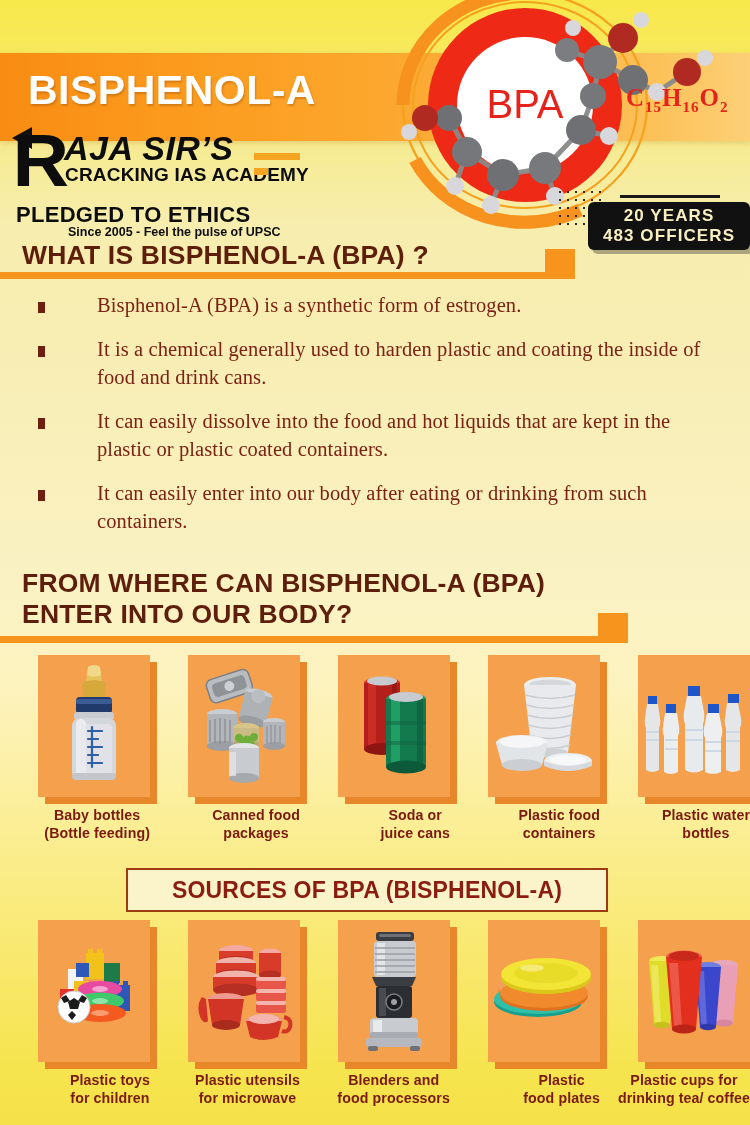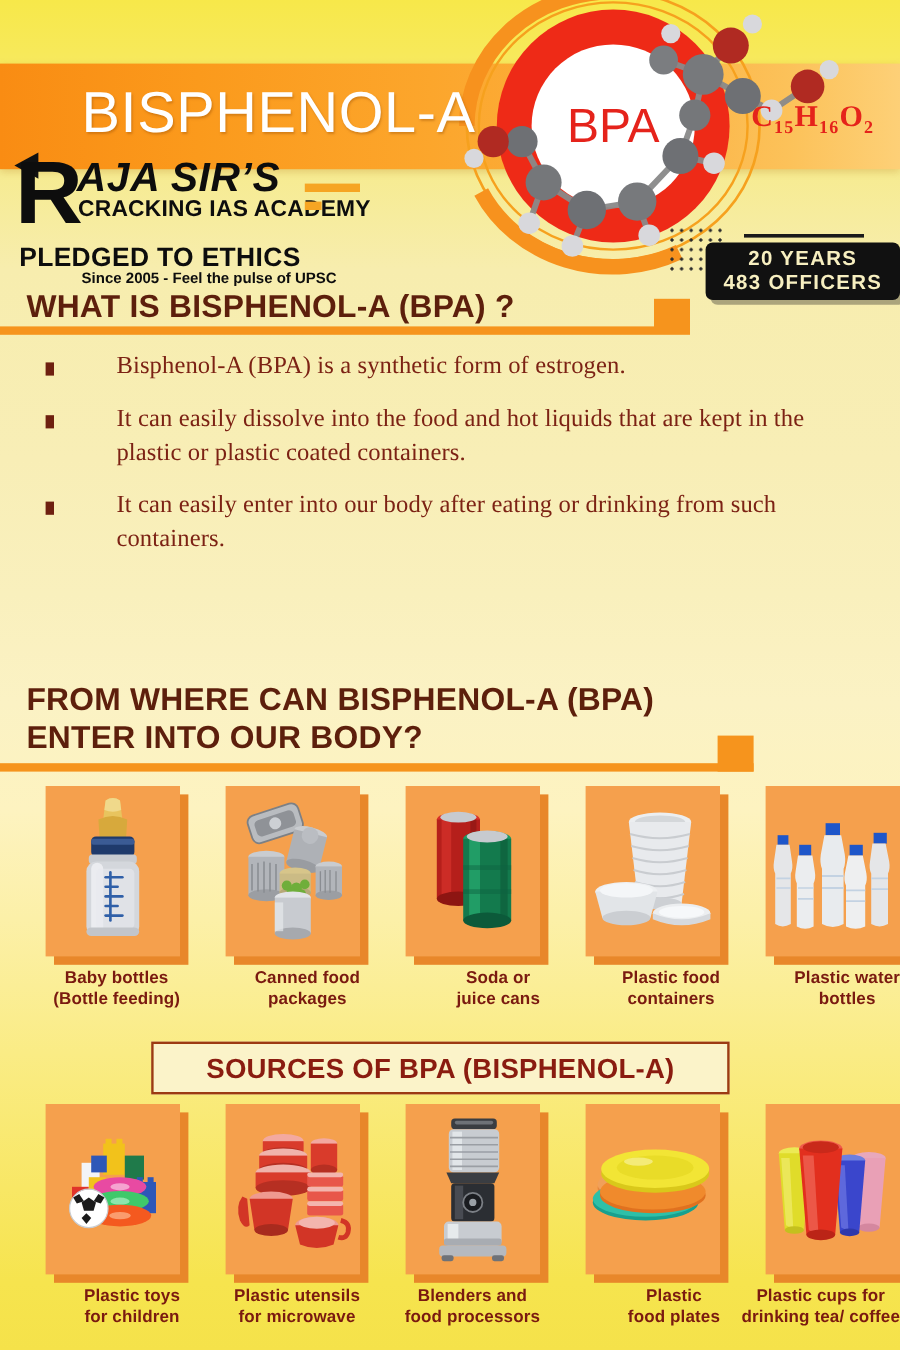--- a/index.html
+++ b/index.html
@@ -37,33 +37,32 @@
     top: 53px;
     width: 750px;
     height: 88px;
     background: linear-gradient(90deg,#f98c13 0%, #fb9a1c 22%, #fca62c 48%, #fbb040 70%, #fcc25a 88%, #fdd077 100%);
     box-shadow: 0 2px 6px rgba(180,110,20,0.25);
   }
   .header-title {
     position: absolute;
     left: 28px;
     top: 67px;
-    font-size: 48px;
-    font-weight: 400;
+    font-size: 41px;
+    font-weight: 700;
     letter-spacing: 0.5px;
     color: #ffffff;
     text-shadow: 1px 2px 2px rgba(140,70,0,0.35);
     z-index: 6;
-    margin-left: 40px;
   }
 
   
   .bpa-graphic {
     position: absolute;
-    left: 381px;
+    left: 395px;
     top: 0px;
     width: 355px;
     height: 235px;
     z-index: 4;
   }
 
   .formula {
     position: absolute;
     left: 626px;
     top: 84px;
@@ -405,20 +404,24 @@
   </div>
 
   <div class="sec-head" id="sec1">WHAT IS BISPHENOL-A (BPA) ?</div>
   <div class="divider" style="top:272px; width:545px;"></div>
   <div class="divider-tab" style="left:545px; top:249px; height:30px;"></div>
 
   <div class="bullets">
     <div class="bullet">
       <span class="bullet-mark"></span>
       <span class="bullet-text">Bisphenol-A (BPA) is a synthetic form of estrogen.</span>
+    </div>
+    <div class="bullet">
+      <span class="bullet-mark"></span>
+      <span class="bullet-text">It is a chemical generally used to harden plastic and coating the inside of food and drink cans.</span>
     </div>
     <div class="bullet">
       <span class="bullet-mark"></span>
       <span class="bullet-text">It can easily dissolve into the food and hot liquids that are kept in the plastic or plastic coated containers.</span>
     </div>
     <div class="bullet">
       <span class="bullet-mark"></span>
       <span class="bullet-text">It can easily enter into our body after eating or drinking from such containers.</span>
     </div>
   </div>

